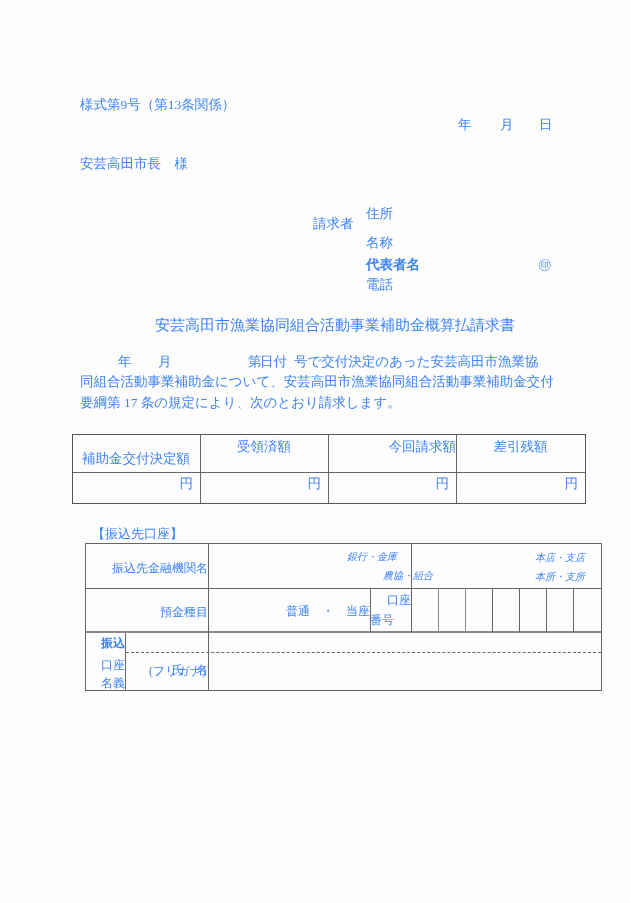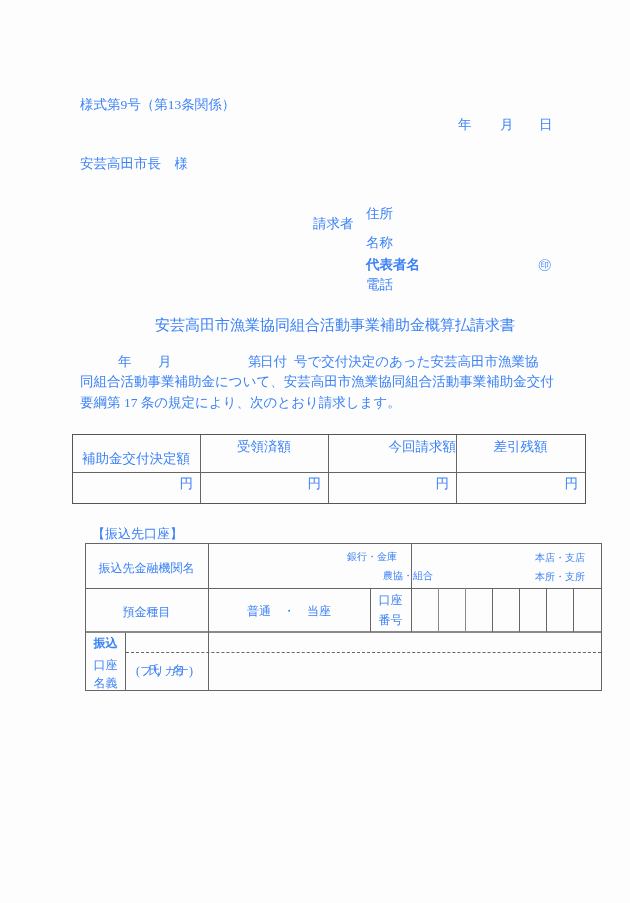--- a/index.html
+++ b/index.html
@@ -13,22 +13,22 @@
       overflow: hidden;
     }
     .t {
       position: absolute;
       white-space: nowrap;
       line-height: 1;
       font-size: 13.5px;
     }
     .c { text-align: center; }
     .r { text-align: right; }
-    .s12 { font-size: 12px; }
-    .s10 { font-size: 10px; }
+    .s12 { font-size: 12px; text-align: right; }
+    .s10 { font-size: 10px; font-style: italic; }
     .s13 { font-size: 13px; }
 
     
     .tbl1 {
       position: absolute;
       left: 72px; top: 434px;
       width: 514px; height: 70px;
       border: 1px solid #555;
       box-sizing: border-box;
     }
@@ -118,20 +118,20 @@
 
   <div class="t c s12" style="left:85px; width:123px; top:562px;">振込先金融機関名</div>
   <div class="t s10" style="left:347px; top:552px;">銀行・金庫</div>
   <div class="t s10" style="left:347px; top:571px;margin-left:36px;">農協・組合</div>
   <div class="t s10" style="left:535px; top:553px;">本店・支店</div>
   <div class="t s10" style="left:535px; top:572px;">本所・支所</div>
 
   <div class="t c s12" style="left:85px; width:123px; top:606px;">預金種目</div>
   <div class="t c s12" style="left:208px; width:162px; top:605px;">普通　・　当座</div>
   <div class="t c s12" style="left:370px; width:41px; top:594px;">口座</div>
-  <div class="t c s12" style="left:370px; width:41px; top:614px;">番号</div>
+  <div class="t c s12" style="left:353px; width:41px; top:614px;">番号</div>
 
   <div class="t c s12" style="left:86px; width:39px; top:637px;font-weight:bold;">振込</div>
   <div class="t c s12" style="left:86px; width:39px; top:659px;">口座</div>
   <div class="t c s12" style="left:86px; width:39px; top:677px;">名義</div>
   <div class="t c s12" style="left:123px; width:83px; top:637px;margin-top:28px;">(フリガナ)</div>
   <div class="t c s12" style="left:125px; width:83px; top:664px;">氏　名</div>
 </div>
 
 </body></html>

